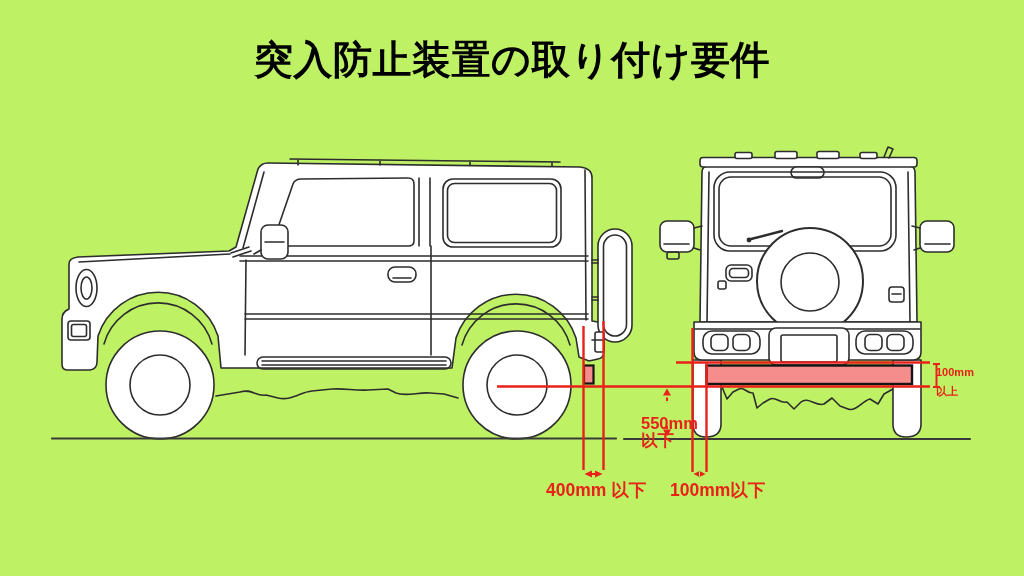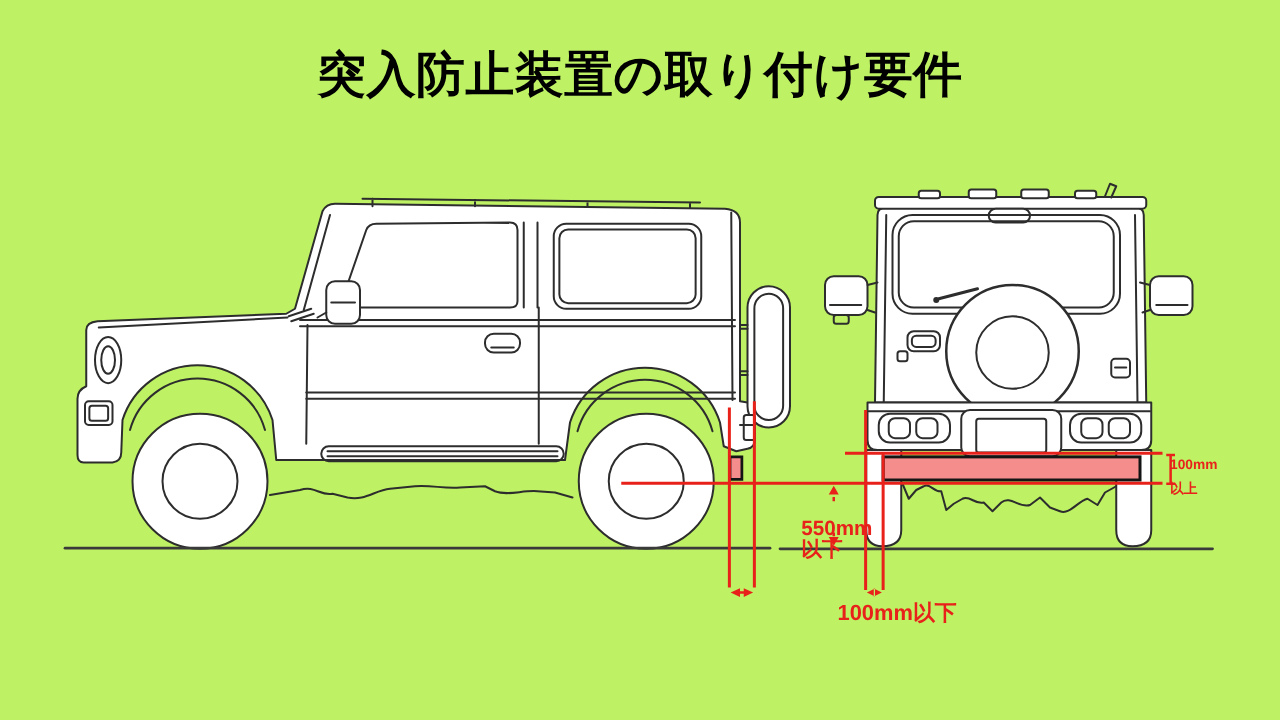--- a/index.html
+++ b/index.html
@@ -154,20 +154,21 @@
 
       <path stroke-width="2" d="M667 397.5 L667 401 M667 426 L667 429"></path>
       <path fill="#e8211a" stroke="none" d="M667 388.5 L663 395.5 L671 395.5 Z M667 436.5 L663 429.5 L671 429.5 Z"></path>
 
       <path stroke-width="2" d="M936.5 364 L936.5 387 M933 364 L940 364 M933 387 L940 387"></path>
     </g>
   </svg>
 
   <div class="title">突入防止装置の取り付け要件</div>
 
+  <div class="redlabel lab-400">400mm 以下</div>
 
   <div class="redlabel lab-100lat">100mm以下</div>
 
   <div class="redlabel lab-550">
     <span>550mm</span>
     <span>以下</span>
   </div>
 
   <div class="redlabel lab-100h">
     <span>100mm</span>

